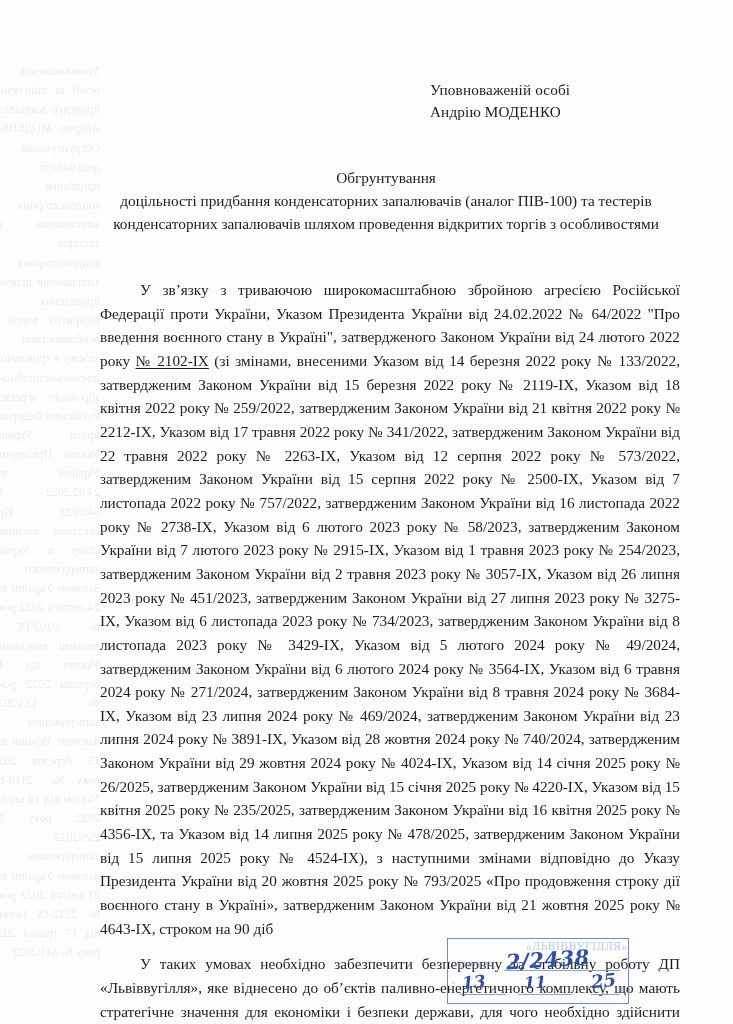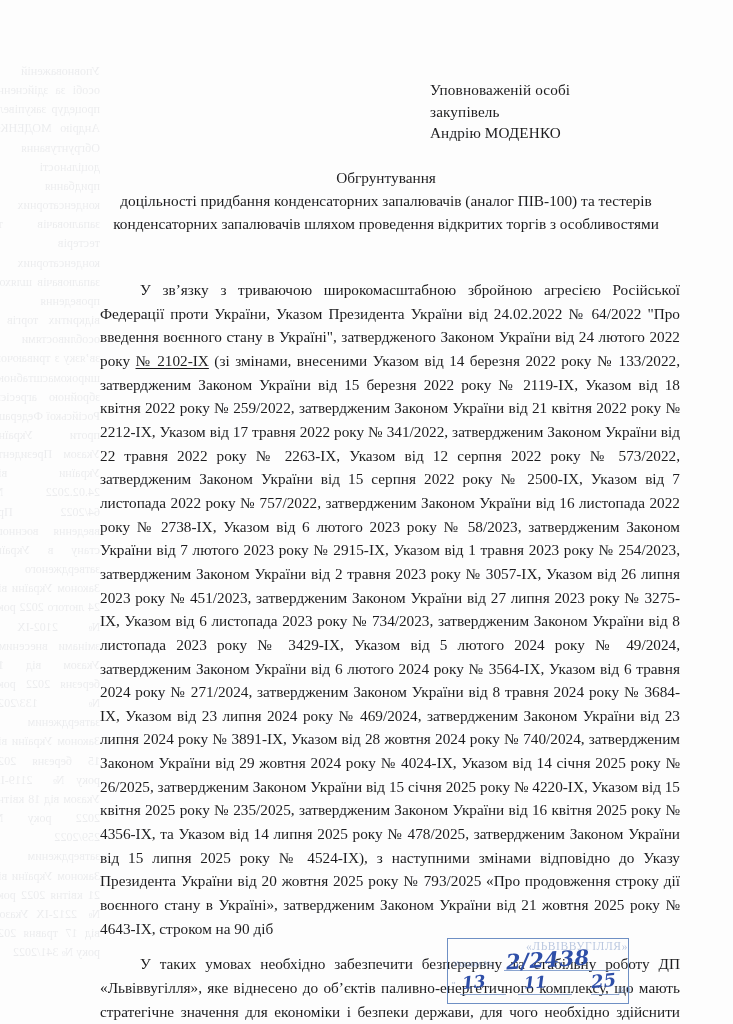--- a/index.html
+++ b/index.html
@@ -172,21 +172,20 @@
 </style>
 </head>
 <body>
 
 <div id="page">
 
   <div id="bleed">Уповноваженій особі за здійснення процедур закупівель Андрію МОДЕНКО Обгрунтування доцільності придбання конденсаторних запалювачів та тестерів конденсаторних запалювачів шляхом проведення відкритих торгів з особливостями У зв’язку з триваючою широкомасштабною збройною агресією Російської Федерації проти України Указом Президента України від 24.02.2022 № 64/2022 Про введення воєнного стану в Україні затвердженого Законом України від 24 лютого 2022 року № 2102-IX зі змінами внесеними Указом від 14 березня 2022 року № 133/2022 затвердженим Законом України від 15 березня 2022 року № 2119-IX Указом від 18 квітня 2022 року № 259/2022 затвердженим Законом України від 21 квітня 2022 року № 2212-IX Указом від 17 травня 2022 року № 341/2022</div>
 
   <div id="addressee">
     <div>Уповноваженій особі</div>
-    <div>закупівель</div>
     <div>Андрію МОДЕНКО</div>
   </div>
 
   <div id="title-block">
     <span class="t-head">Обгрунтування</span>
     <span class="t-line">доцільності  придбання конденсаторних запалювачів (аналог ПІВ-100) та тестерів конденсаторних запалювачів шляхом проведення відкритих торгів з особливостями</span>
   </div>
 
   <div id="body-block">
     <p><span>У зв’язку з триваючою широкомасштабною збройною агресією Російської Федерації проти України, Указом Президента України від 24.02.2022 № 64/2022 "Про введення воєнного стану в Україні", затвердженого Законом України від 24 лютого 2022 року </span><span class="uline">№ 2102-IX</span><span> (зі змінами, внесеними Указом від 14 березня 2022 року № 133/2022, затвердженим Законом України від 15 березня 2022 року № 2119-IX, Указом від 18 квітня 2022 року № 259/2022, затвердженим Законом України від 21 квітня 2022 року № 2212-IX, Указом від 17 травня 2022 року № 341/2022, затвердженим Законом України від 22 травня 2022 року № 2263-IX, Указом від 12 серпня 2022 року № 573/2022, затвердженим Законом України від 15 серпня 2022 року № 2500-IX, Указом від 7 листопада 2022 року № 757/2022, затвердженим Законом України від 16 листопада 2022 року № 2738-IX, Указом від 6 лютого 2023 року № 58/2023, затвердженим Законом України від 7 лютого 2023 року № 2915-IX, Указом від 1 травня 2023 року № 254/2023, затвердженим Законом України від 2 травня 2023 року № 3057-IX, Указом від 26 липня 2023 року № 451/2023, затвердженим Законом України від 27 липня 2023 року № 3275-IX, Указом від 6 листопада 2023 року № 734/2023, затвердженим Законом України від 8 листопада 2023 року № 3429-IX, Указом від 5 лютого 2024 року № 49/2024, затвердженим Законом України від 6 лютого 2024 року № 3564-IX, Указом від 6 травня 2024 року № 271/2024, затвердженим Законом України від 8 травня 2024 року № 3684-IX, Указом від 23 липня 2024 року № 469/2024, затвердженим Законом України від 23 липня 2024 року № 3891-IX, Указом від 28 жовтня 2024 року № 740/2024, затвердженим Законом України від 29 жовтня 2024 року № 4024-IX, Указом від 14 січня 2025 року № 26/2025, затвердженим Законом України від 15 січня 2025 року № 4220-IX, Указом від 15 квітня 2025 року № 235/2025, затвердженим Законом України від 16 квітня 2025 року № 4356-IX, та Указом від 14 липня 2025 року № 478/2025, затвердженим Законом України від 15 липня 2025 року № 4524-IX), з наступними змінами відповідно до Указу Президента України від 20 жовтня 2025 року № 793/2025 «Про продовження строку дії воєнного стану в Україні», затвердженим Законом України від 21 жовтня 2025 року № 4643-IX, строком на 90 діб</span></p>

